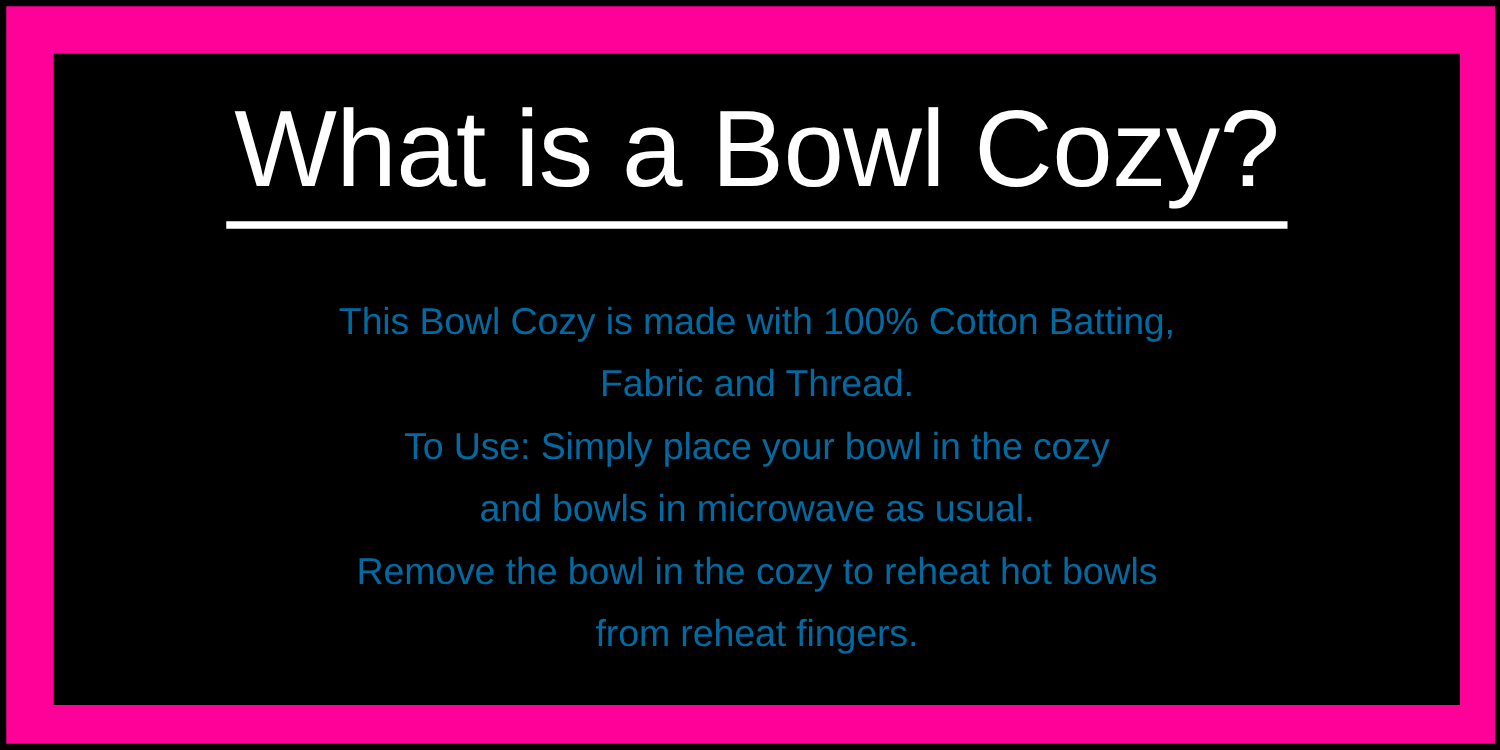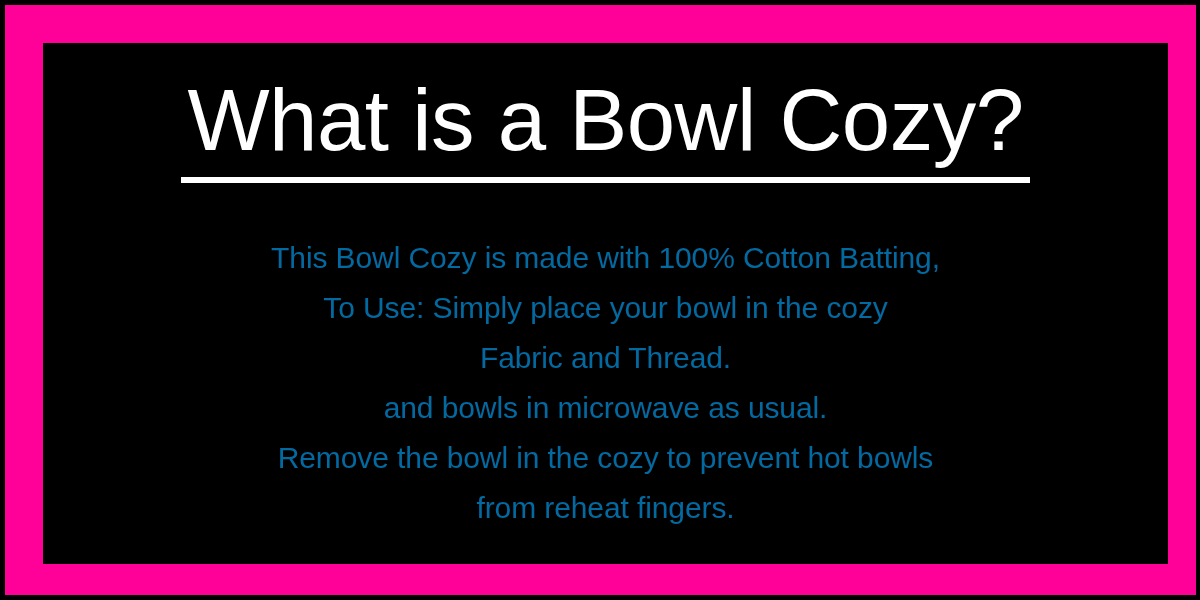--- a/index.html
+++ b/index.html
@@ -91,22 +91,22 @@
   <div class="magenta-frame">
 
     <div class="content-card">
 
       <div class="title-block">
         <h1 class="poster-title">What is a Bowl Cozy?</h1>
       </div>
 
       <div class="body-block">
         <p class="body-line">This Bowl Cozy is made with 100% Cotton Batting,</p>
+        <p class="body-line">Fabric and Thread.</p>
         <p class="body-line">To Use: Simply place your bowl in the cozy</p>
-        <p class="body-line">Fabric and Thread.</p>
         <p class="body-line">and bowls in microwave as usual.</p>
-        <p class="body-line">Remove the bowl in the cozy to prevent hot bowls</p>
+        <p class="body-line">Remove the bowl in the cozy to reheat hot bowls</p>
         <p class="body-line">from reheat fingers.</p>
       </div>
 
     </div>
   </div>
 </div>
 
 </body></html>

